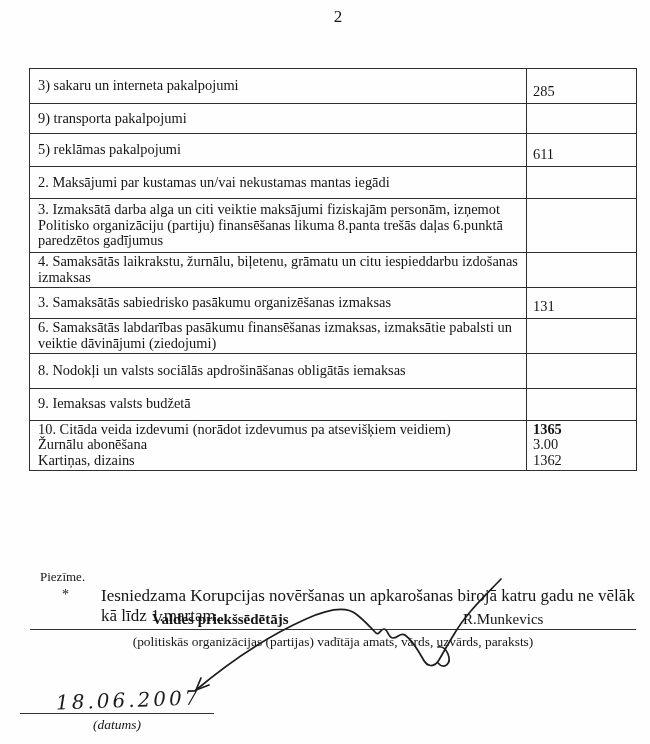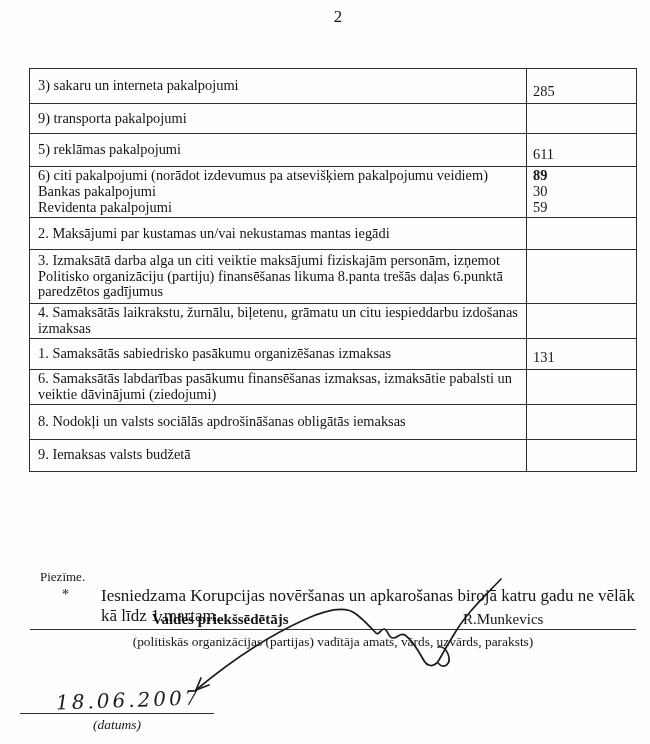--- a/index.html
+++ b/index.html
@@ -72,53 +72,41 @@
           <td class="val top"></td>
         </tr>
         <tr style="height: 33px;">
           <td class="desc">
             <div>5) reklāmas pakalpojumi</div>
           </td>
           <td class="val bottom">
             <div>611</div>
           </td>
         </tr>
-        <tr style="height: 51px;">
-          <td class="desc">
-            <div>6) citi pakalpojumi (norādot izdevumus pa atsevišķiem pakalpojumu veidiem)</div>
-            <div>Bankas pakalpojumi</div>
-            <div>Revidenta pakalpojumi</div>
-          </td>
-          <td class="val top">
-            <div style="font-weight: bold;">89</div>
-            <div>30</div>
-            <div>59</div>
-          </td>
-        </tr>
         <tr style="height: 32px;">
           <td class="desc">
             <div>2. Maksājumi par kustamas un/vai nekustamas mantas iegādi</div>
           </td>
           <td class="val top"></td>
         </tr>
         <tr style="height: 54px;">
           <td class="desc">
             <div>3. Izmaksātā darba alga un citi veiktie maksājumi fiziskajām personām, izņemot Politisko organizāciju (partiju) finansēšanas likuma 8.panta trešās daļas 6.punktā paredzētos gadījumus</div>
           </td>
           <td class="val top"></td>
         </tr>
         <tr style="height: 34px;">
           <td class="desc">
             <div>4. Samaksātās laikrakstu, žurnālu, biļetenu, grāmatu un citu iespieddarbu izdošanas izmaksas</div>
           </td>
           <td class="val top"></td>
         </tr>
         <tr style="height: 31px;">
           <td class="desc">
-            <div>1. Samaksātās sabiedrisko pasākumu organizēšanas izmaksas</div>
+            <div>3. Samaksātās sabiedrisko pasākumu organizēšanas izmaksas</div>
           </td>
           <td class="val bottom">
             <div>131</div>
           </td>
         </tr>
         <tr style="height: 35px;">
           <td class="desc">
             <div>6. Samaksātās labdarības pasākumu finansēšanas izmaksas, izmaksātie pabalsti un veiktie dāvinājumi (ziedojumi)</div>
           </td>
           <td class="val top"></td>
@@ -127,20 +115,32 @@
           <td class="desc">
             <div>8. Nodokļi un valsts sociālās apdrošināšanas obligātās iemaksas</div>
           </td>
           <td class="val top"></td>
         </tr>
         <tr style="height: 32px;">
           <td class="desc">
             <div>9. Iemaksas valsts budžetā</div>
           </td>
           <td class="val top"></td>
+        </tr>
+        <tr style="height: 50px;">
+          <td class="desc">
+            <div>10. Citāda veida izdevumi (norādot izdevumus pa atsevišķiem veidiem)</div>
+            <div>Žurnālu abonēšana</div>
+            <div>Kartiņas, dizains</div>
+          </td>
+          <td class="val top">
+            <div style="font-weight: bold;">1365</div>
+            <div>3.00</div>
+            <div>1362</div>
+          </td>
         </tr>
       </tbody>
   </table>
 
   <div class="note-title">Piezīme.</div>
   <div class="note-star">*</div>
   <div class="note-text">Iesniedzama Korupcijas novēršanas un apkarošanas birojā katru gadu ne vēlāk kā līdz 1.martam.</div>
 
   <div class="sig-role">Valdes priekšsēdētājs</div>
   <div class="sig-name">R.Munkevics</div>

